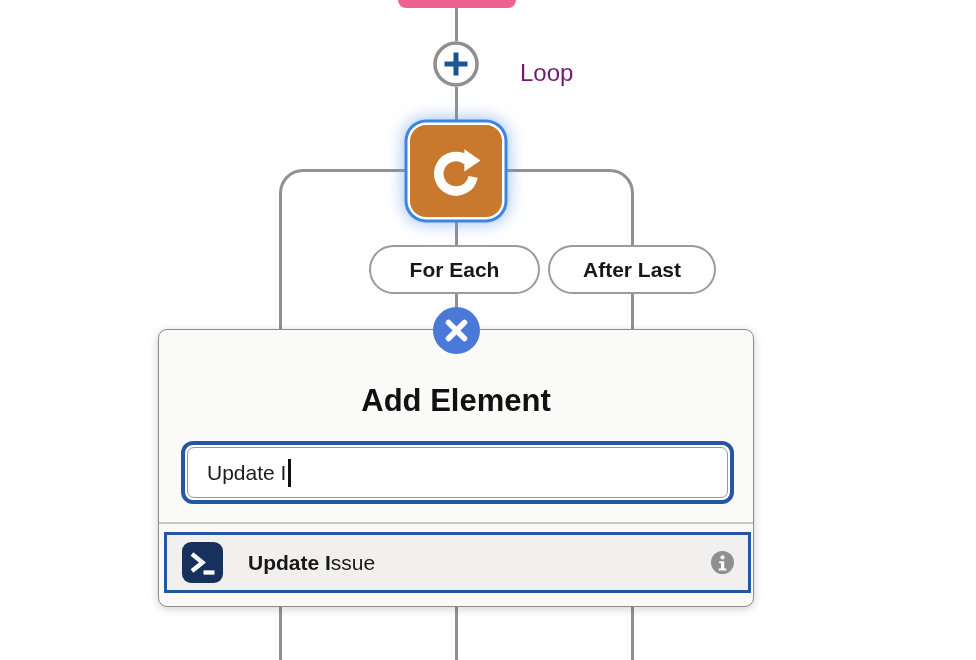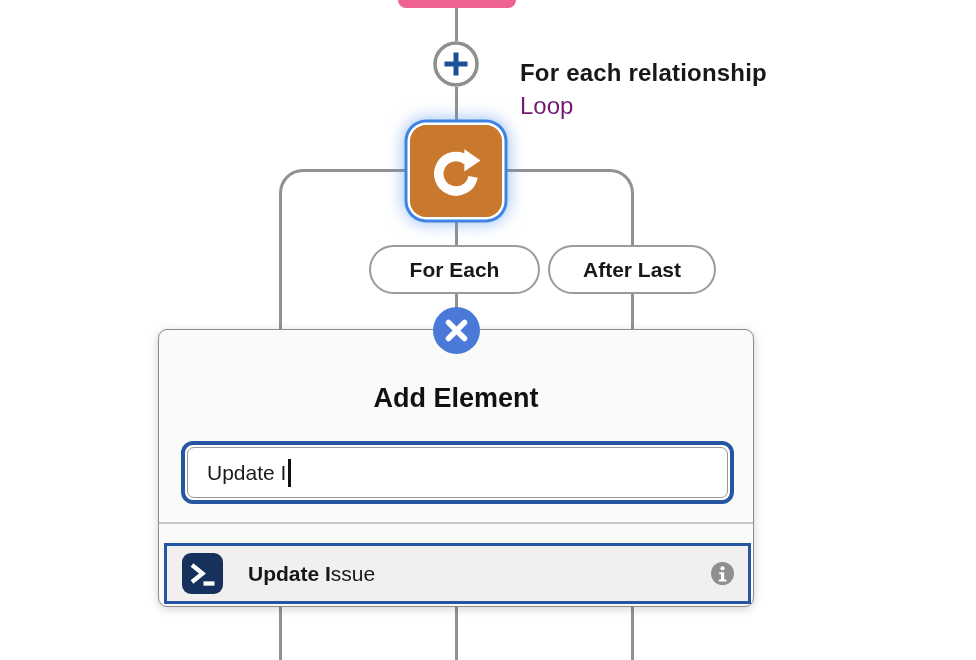--- a/index.html
+++ b/index.html
@@ -46,32 +46,32 @@
   
   .close-btn { position:absolute; left:433px; top:307px; width:47px; height:47px;
                border-radius:50%; background:#4B79D8; z-index:5; cursor:pointer;
                display:flex; align-items:center; justify-content:center; }
 
   
   .popup { position:absolute; left:158px; top:329px; width:596px; height:278px;
            background:#FAFAF9; border:1.5px solid #8C8C8C; border-radius:9px;
            box-shadow:0 2px 10px rgba(0,0,0,.18); z-index:3; }
   .popup-title { position:absolute; top:53px; left:0; width:100%; text-align:center;
-                 font-weight:bold; font-size:27px; color:#111; }
+                 font-weight:bold; font-size:31px; color:#111; }
   .search-outer { position:absolute; left:22px; top:111px; width:553px; height:63px;
                   border:4px solid #2456A3; border-radius:12px; background:#fff; padding:2px; }
   .search-inner { width:100%; height:100%; border:1px solid #979797; border-radius:7px;
                   background:#fff; display:flex; align-items:center; padding-left:19px;
                   font-size:21px; color:#1b1b1b; }
   .caret { display:inline-block; width:2.5px; height:28px; background:#111; margin-left:2px;
            animation:blink 1.1s steps(1) infinite; }
   @keyframes blink { 50% { opacity:0; } }
   .popup-divider { position:absolute; left:0; top:192px; width:100%; height:1.5px; background:#C8C8C8; }
 
-  .result-item { position:absolute; left:5px; top:213px; width:587px; height:61px;
+  .result-item { position:absolute; left:5px; top:202px; width:587px; height:61px;
                  border:3px solid #2456A3; background:#F1F0EF; cursor:pointer;
                  display:flex; align-items:center; padding-left:15px; padding-right:14px; }
   .apex-icon { width:41px; height:41px; flex:0 0 41px; }
   .result-text { margin-left:25px; font-size:21px; color:#181818; }
   .result-text b { font-weight:bold; }
   .info-icon { margin-left:auto; width:23px; height:23px; flex:0 0 23px; cursor:pointer; }
 </style>
 </head>
 <body>
 
@@ -93,21 +93,20 @@
   <div class="prev-node"></div>
 
   <div class="plus-btn">
     <svg width="48" height="48" viewBox="0 0 48 48">
       <circle cx="24" cy="24" r="21" fill="#ffffff" stroke="#8F8F8F" stroke-width="3.5"></circle>
       <path d="M24 12.5 V35.5 M12.5 24 H35.5" stroke="#1B5297" stroke-width="5" fill="none"></path>
     </svg>
   </div>
 
   <div class="node-label">
-    <div class="t1">For each relationship</div>
     <div class="t2">Loop</div>
   </div>
 
   <div class="loop-node">
     <svg width="58" height="58" viewBox="0 0 52 52">
       <path d="M36,16.6 A15.5,15.5 0 1 0 41.3,31.2" fill="none" stroke="#ffffff" stroke-width="8.5"></path>
       <polygon points="33.5,6.5 33.5,26.5 48,16.5" fill="#ffffff"></polygon>
     </svg>
   </div>
 

